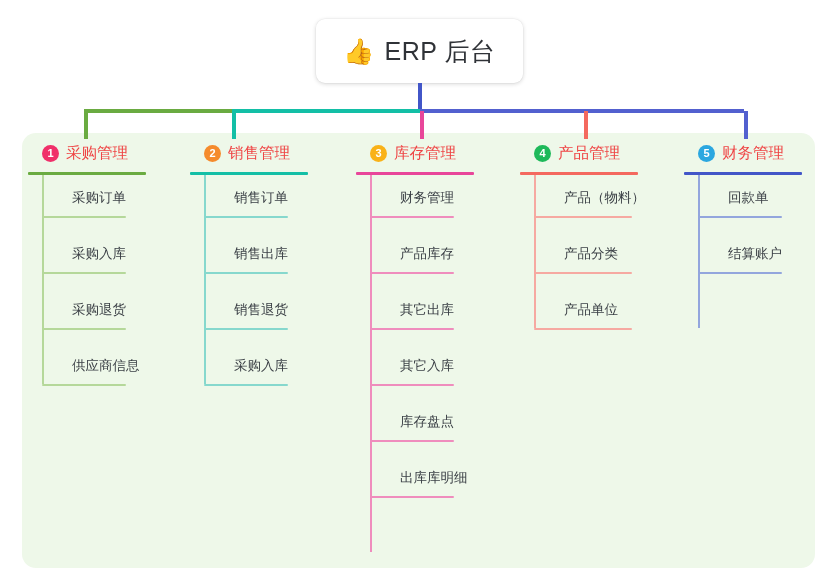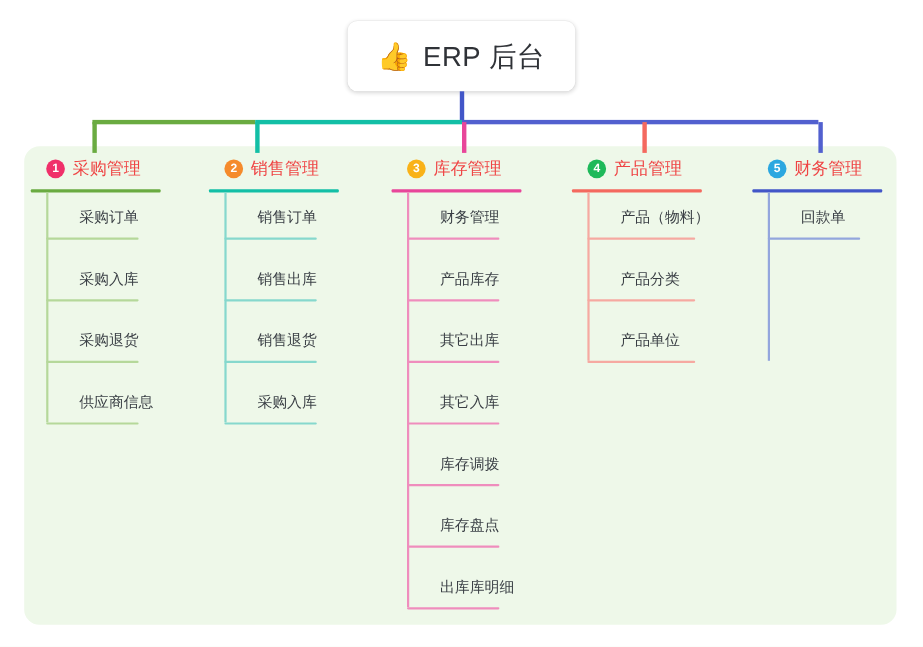--- a/index.html
+++ b/index.html
@@ -158,24 +158,20 @@
           </div>
           <div class="leaf">
             <span class="leaf-label">其它出库</span>
             <div class="leaf-rule" style="width: 84px; background: rgb(239, 141, 189);"></div>
           </div>
           <div class="leaf">
             <span class="leaf-label">其它入库</span>
             <div class="leaf-rule" style="width: 84px; background: rgb(239, 141, 189);"></div>
           </div>
           <div class="leaf">
-            <span class="leaf-label">库存调拨</span>
-            <div class="leaf-rule" style="width: 84px; background: rgb(239, 141, 189);"></div>
-          </div>
-          <div class="leaf">
             <span class="leaf-label">库存盘点</span>
             <div class="leaf-rule" style="width: 84px; background: rgb(239, 141, 189);"></div>
           </div>
           <div class="leaf">
             <span class="leaf-label">出库库明细</span>
             <div class="leaf-rule" style="width: 84px; background: rgb(239, 141, 189);"></div>
           </div>
         </div>
       </div>
       <div class="col" style="left: 520px; width: 160px;">
@@ -205,17 +201,21 @@
           <span class="badge" style="background: rgb(43, 167, 224);">5</span>
           <span class="head-label">财务管理</span>
         </div>
         <div class="head-rule" style="width: 118px; background: rgb(66, 86, 200); margin-left: 0px;"></div>
         <div class="branch">
           <div class="spine" style="background: rgb(147, 166, 221); height: 153px;"></div>
           <div class="leaf">
             <span class="leaf-label">回款单</span>
             <div class="leaf-rule" style="width: 84px; background: rgb(147, 166, 221);"></div>
           </div>
+          <div class="leaf">
+            <span class="leaf-label">结算账户</span>
+            <div class="leaf-rule" style="width: 84px; background: rgb(147, 166, 221);"></div>
+          </div>
         </div>
       </div>
     </div>
 
 </div>
 
 </body></html>

